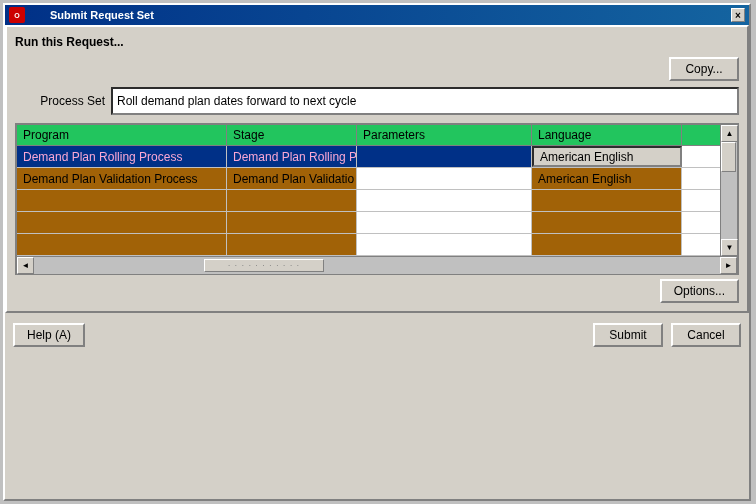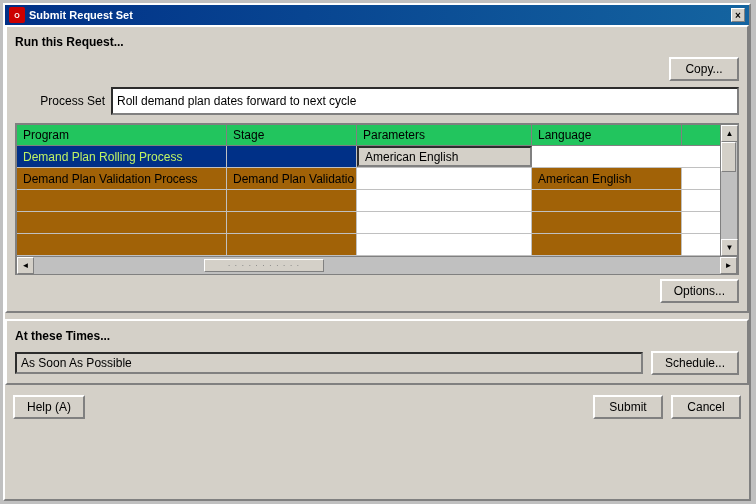--- a/index.html
+++ b/index.html
@@ -24,20 +24,21 @@
 
     .title-bar {
       background: linear-gradient(to right, #003087, #1464a0);
       color: white;
       height: 20px;
       display: flex;
       align-items: center;
       padding: 0 4px;
       font-size: 11px;
       font-weight: bold;
+      gap: 21px;
     }
 
     .title-bar-icon {
       width: 16px;
       height: 16px;
       margin-right: 4px;
       background: #cc0000;
       border-radius: 2px;
       display: flex;
       align-items: center;
@@ -161,21 +162,21 @@
       border-right: 1px solid #c0c0c0;
       overflow: hidden;
       white-space: nowrap;
       display: flex;
       align-items: center;
       background: #a16207;
     }
 
     .table-cell.selected {
       background: #003087;
-      color: #bef264;
+      color: #f9a8d4;
     }
 
     .table-cell.white-cell {
       background: white;
     }
 
     .table-with-scroll {
       display: flex;
     }
 
@@ -351,20 +352,21 @@
 
             <div class="table-header">
               <div class="table-header-cell">Program</div>
               <div class="table-header-cell">Stage</div>
               <div class="table-header-cell">Parameters</div>
               <div class="table-header-cell">Language</div>
             </div>
 
             <div class="table-row">
               <div class="table-cell selected">Demand Plan Rolling Process</div>
+              <div class="table-cell selected">Demand Plan Rolling P</div>
               <div class="table-cell selected"></div>
               <div class="table-cell" style="background:#d4d0c8; border: 2px inset #808080;">American English</div>
             </div>
 
             <div class="table-row">
               <div class="table-cell">Demand Plan Validation Process</div>
               <div class="table-cell">Demand Plan Validatio</div>
               <div class="table-cell white-cell"></div>
               <div class="table-cell">American English</div>
             </div>
@@ -409,27 +411,20 @@
           </div>
           <div class="scroll-btn-h">►</div>
         </div>
       </div>
 
       <div class="options-row">
         <button class="win-button">Options...</button>
       </div>
     </div>
 
-    <div class="at-times-section">
-      <div class="section-label">At these Times...</div>
-      <div class="at-times-field-row">
-        <input class="at-times-input" type="text" readonly="" value="As Soon As Possible" style="">
-        <button class="win-button">Schedule...</button>
-      </div>
-    </div>
 
     <div class="bottom-buttons">
       <button class="win-button">
         <span>Help (A)</span>
       </button>
       <div class="bottom-right-buttons">
         <button class="win-button">
           <span>Submit</span>
         </button>
         <button class="win-button">

